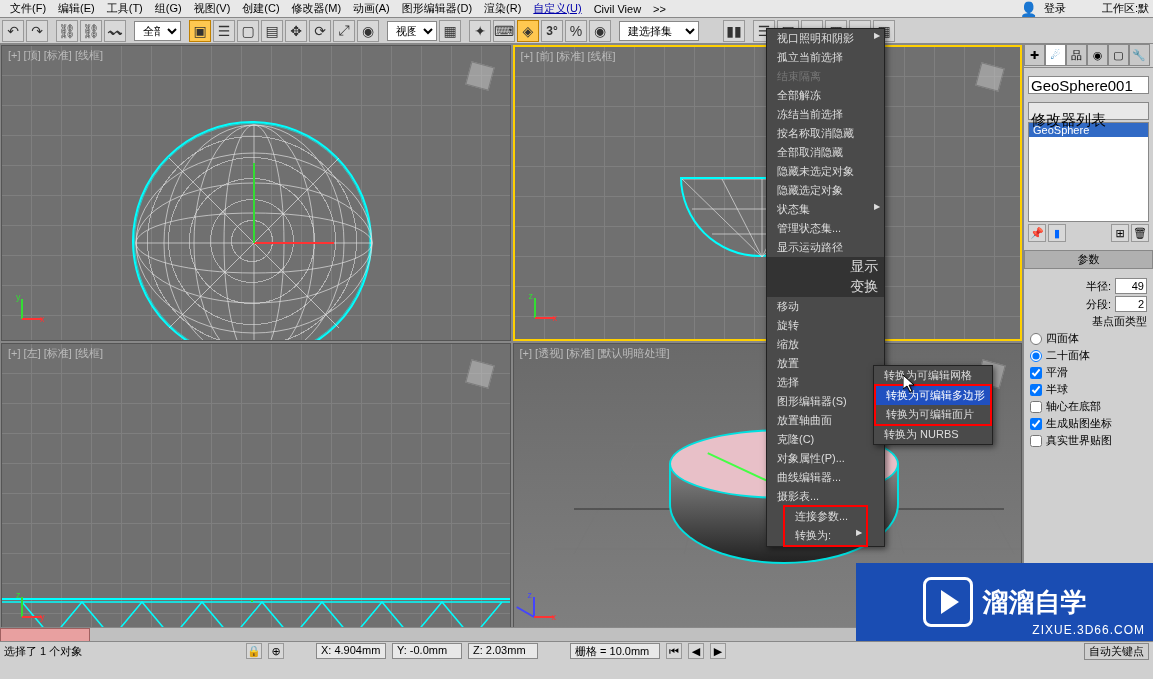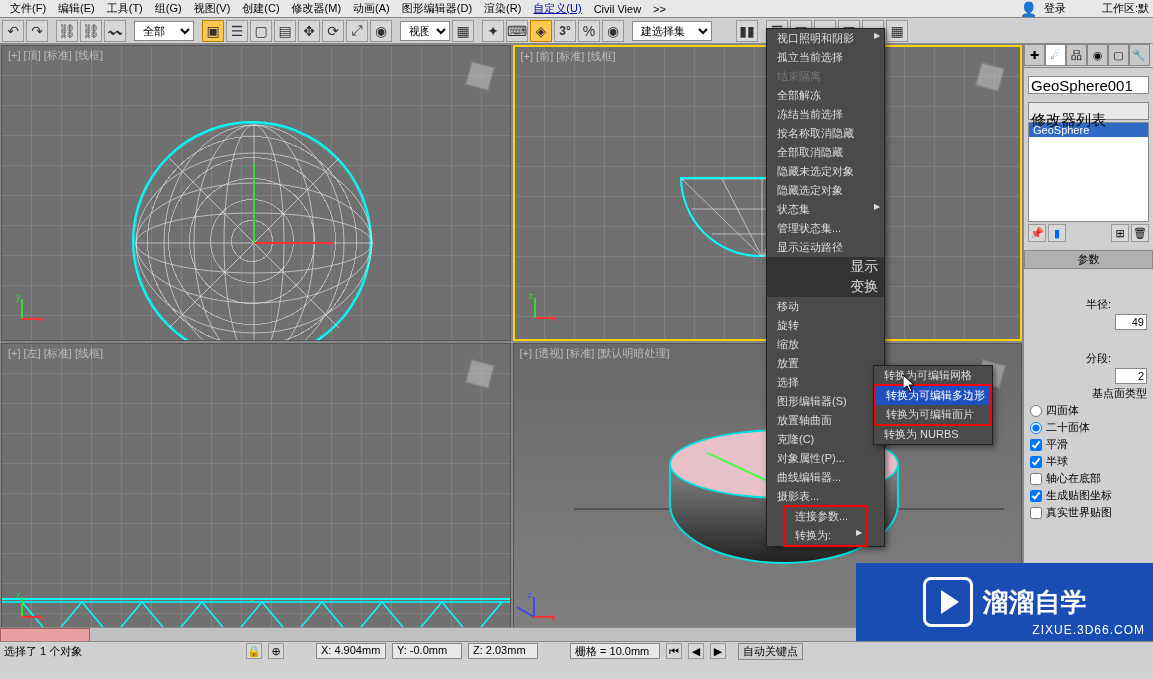--- a/index.html
+++ b/index.html
@@ -57,25 +57,25 @@
 .cmd-tab { width: 21px; height: 22px; border: 1px solid #888; background: #c8c8c8; display: flex; align-items: center; justify-content: center; }
 .cmd-tab.active { background: #fff; }
 .cmd-section { padding: 4px; }
 .cmd-input { width: 100%; height: 18px; border: 1px solid #888; background: #fff; padding: 8px 2px; font-size: 15px; }
 .cmd-list { height: 100px; background: #fff; border: 1px solid #888; margin-top: 2px; }
 .cmd-list-item { padding: 1px 4px; }
 .cmd-list-item.selected { background: #316ac5; color: #fff; }
 .rollout-header { background: #b0b0b0; border: 1px solid #888; text-align: center; padding: 1px; margin: 4px 0; font-size: 11px; }
 .param-row { display: flex; align-items: center; gap: 4px; padding: 1px 2px; }
 .param-row .label { flex: 1; text-align: right; font-size: 11px; }
-.param-row .spinner { width: 32px; height: 16px; border: 1px solid #888; background: #fff; text-align: right; padding: 0 2px; font-size: 11px; margin-top: 36px; }
+.param-row .spinner { width: 32px; height: 16px; border: 1px solid #888; background: #fff; text-align: right; padding: 0 2px; font-size: 11px; }
 .param-row input[type="checkbox"] { width: 12px; height: 12px; }
 .param-row input[type="radio"] { width: 12px; height: 12px; }
 
-.status-bar { position: absolute; bottom: 0; left: 0; right: 0; height: 38px; background: #d0d0d0; border-top: 1px solid #888; display: flex; flex-direction: row; }
+.status-bar { position: absolute; bottom: 0; left: 0; right: 0; height: 38px; background: #d0d0d0; border-top: 1px solid #888; display: flex; flex-direction: column; }
 .status-top { display: flex; align-items: center; height: 18px; gap: 6px; padding: 0 4px; }
 .status-bottom { display: flex; align-items: center; height: 18px; gap: 6px; padding: 0 4px; }
 .coord-box { background: #e8e8e8; border: 1px solid #888; padding: 0 4px; height: 16px; min-width: 70px; font-size: 11px; }
 
 .timeline-strip { position: absolute; bottom: 38px; left: 0; right: 297px; height: 14px; background: #c0c0c0; border-top: 1px solid #888; }
 .timeline-marker { position: absolute; left: 0; top: 0; width: 90px; height: 14px; background: #e8a0a0; border: 1px solid #a06060; }
 
 .watermark { position: absolute; right: 0; bottom: 38px; width: 297px; height: 78px; background: #1a4db3; color: #fff; display: flex; align-items: center; justify-content: center; gap: 10px; z-index: 50; }
 .watermark .play-logo { width: 50px; height: 50px; border: 3px solid #fff; border-radius: 8px; display: flex; align-items: center; justify-content: center; }
 .watermark .play-logo::after { content: ""; border-left: 18px solid #fff; border-top: 12px solid transparent; border-bottom: 12px solid transparent; margin-left: 4px; }
@@ -125,21 +125,21 @@
   <div class="tool-btn">
       <span class="tool-icon">⛓</span>
     </div>
   <div class="tool-btn">
       <span class="tool-icon">⛓</span>
     </div>
   <div class="tool-btn">
       <span class="tool-icon">〰</span>
     </div>
   <div class="tool-sep"></div>
-  <select class="tool-select" style="width:60px"><option>全部</option></select>
+  <select class="tool-select" style="width:47px"><option>全部</option></select>
   <div class="tool-sep"></div>
   <div class="tool-btn active">
       <span class="tool-icon">▣</span>
     </div>
   <div class="tool-btn">
       <span class="tool-icon">☰</span>
     </div>
   <div class="tool-btn">
       <span class="tool-icon">▢</span>
     </div>

